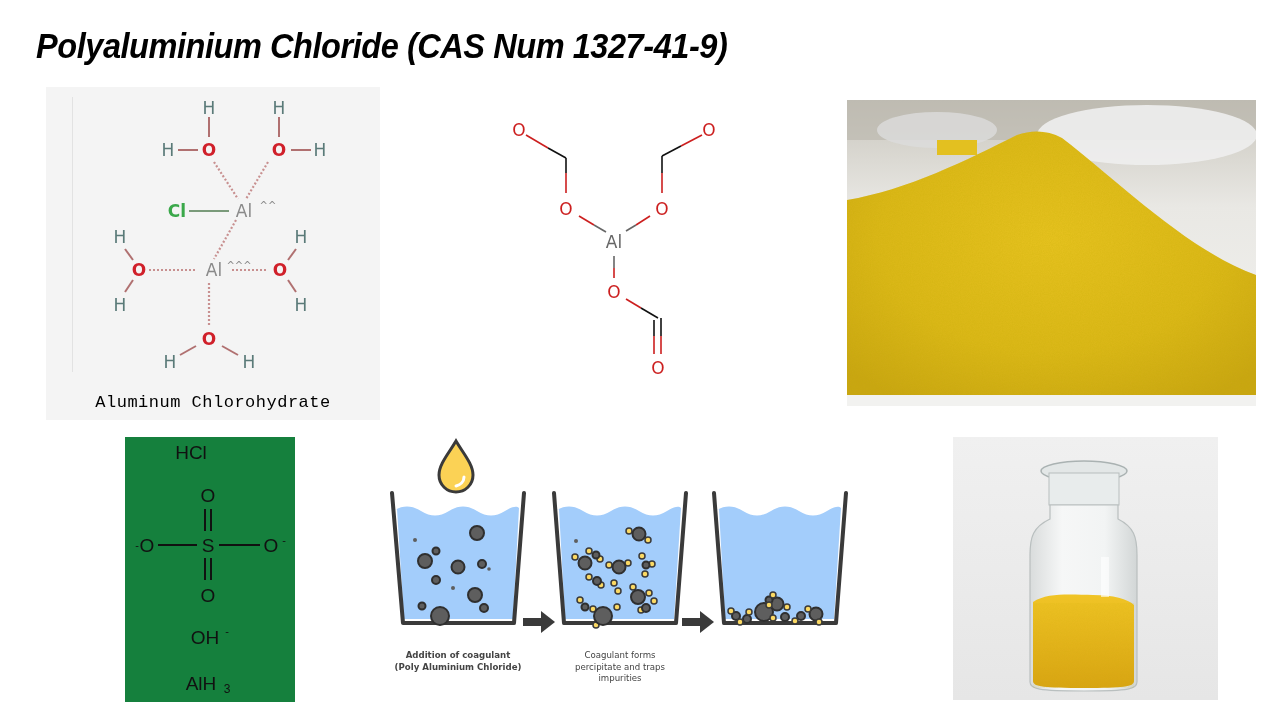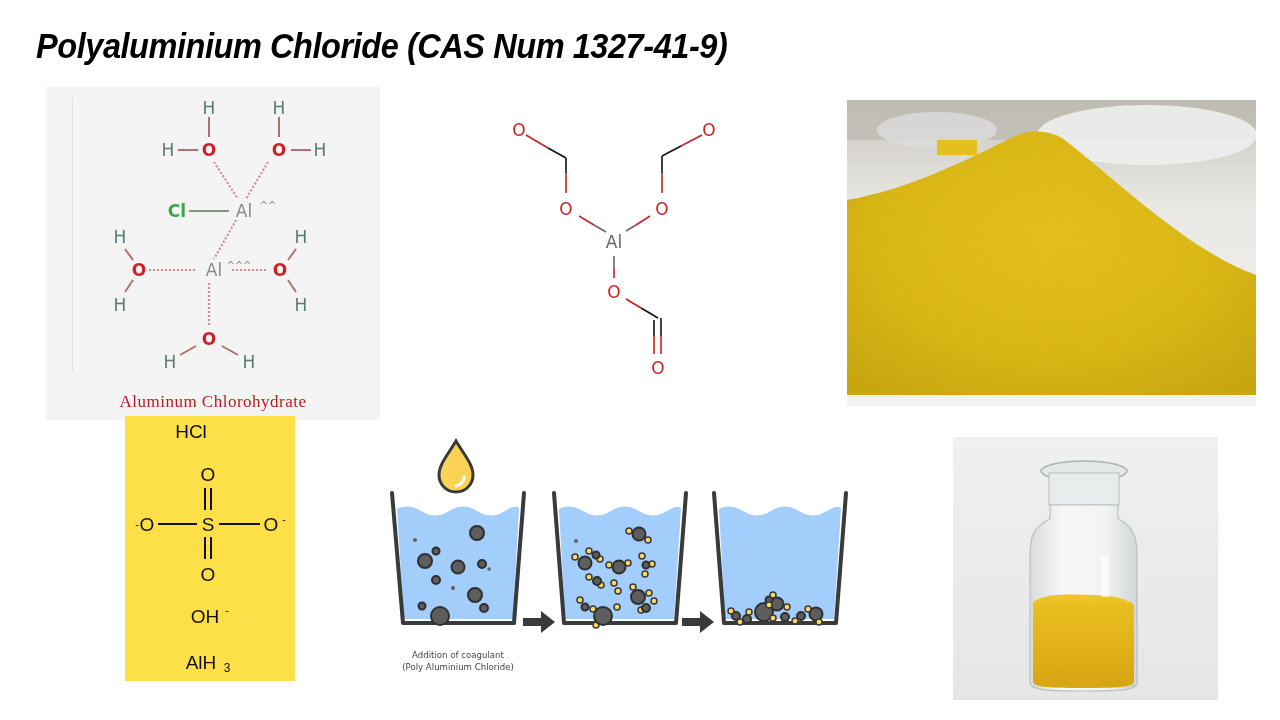--- a/index.html
+++ b/index.html
@@ -15,31 +15,31 @@
     white-space: nowrap;
   }
 
   .panel { position: absolute; }
 
   
   #ach { left: 46px; top: 87px; width: 334px; height: 333px; background: #f4f4f4; }
   #ach .vline { position: absolute; left: 26px; top: 10px; width: 1px; height: 275px; background: #e2e2e2; }
   #ach .caption {
     position: absolute; left: 0; width: 100%; bottom: 8px; text-align: center;
-    font-family: Liberation Serif, serif; font-size: 17px; color: #b91c1c; letter-spacing: 0.5px;
+    font-family: Liberation Mono, monospace; font-size: 17px; color: #000000; letter-spacing: 0.5px;
   }
 
   
   #formate { left: 468px; top: 98px; width: 290px; height: 295px; background: #ffffff; }
 
   
   #powder { left: 847px; top: 100px; width: 409px; height: 306px; overflow: hidden; background: #e8e6e0; }
 
   
-  #ions { left: 125px; top: 416px; width: 170px; height: 265px; background: #fde047; }
+  #ions { left: 125px; top: 437px; width: 170px; height: 265px; background: #15803d; }
 
   
   #process { left: 383px; top: 435px; width: 470px; height: 255px; }
   .cap {
     position: absolute; width: 160px; text-align: center;
     font-family: "DejaVu Sans", sans-serif; font-size: 8.6px; line-height: 11.5px; color: #444;
   }
 
   
   #jar { left: 953px; top: 437px; width: 265px; height: 263px; background: #eeeeee; overflow: hidden; }
@@ -306,23 +306,28 @@
           <circle cx="390" cy="183" r="3"></circle>
           <circle cx="404" cy="172" r="3"></circle>
         <circle cx="390" cy="160" r="3"></circle>
           <circle cx="412" cy="186" r="3"></circle>
           <circle cx="425" cy="174" r="3"></circle>
         <circle cx="436" cy="187" r="3"></circle>
       </g>
     </g>
   </svg>
 
-  <div class="cap" style="left:-5px;top:215px;">
+  <div class="cap" style="left:-5px;top:215px;font-weight:bold;">
     <div>Addition of coagulant</div>
     <div>(Poly Aluminium Chloride)</div>
+  </div>
+  <div class="cap" style="left:157px;top:215px;">
+    <div>Coagulant forms</div>
+    <div>percipitate and traps</div>
+    <div>impurities</div>
   </div>
 </div>
 
 <div class="panel" id="jar">
   <svg width="265" height="263" viewBox="0 0 265 263">
     <defs>
       <linearGradient id="jarbg" x1="0" y1="0" x2="0" y2="1">
         <stop offset="0" stop-color="#f0f0f0"></stop>
           <stop offset="1" stop-color="#e6e6e6"></stop>
       </linearGradient>

